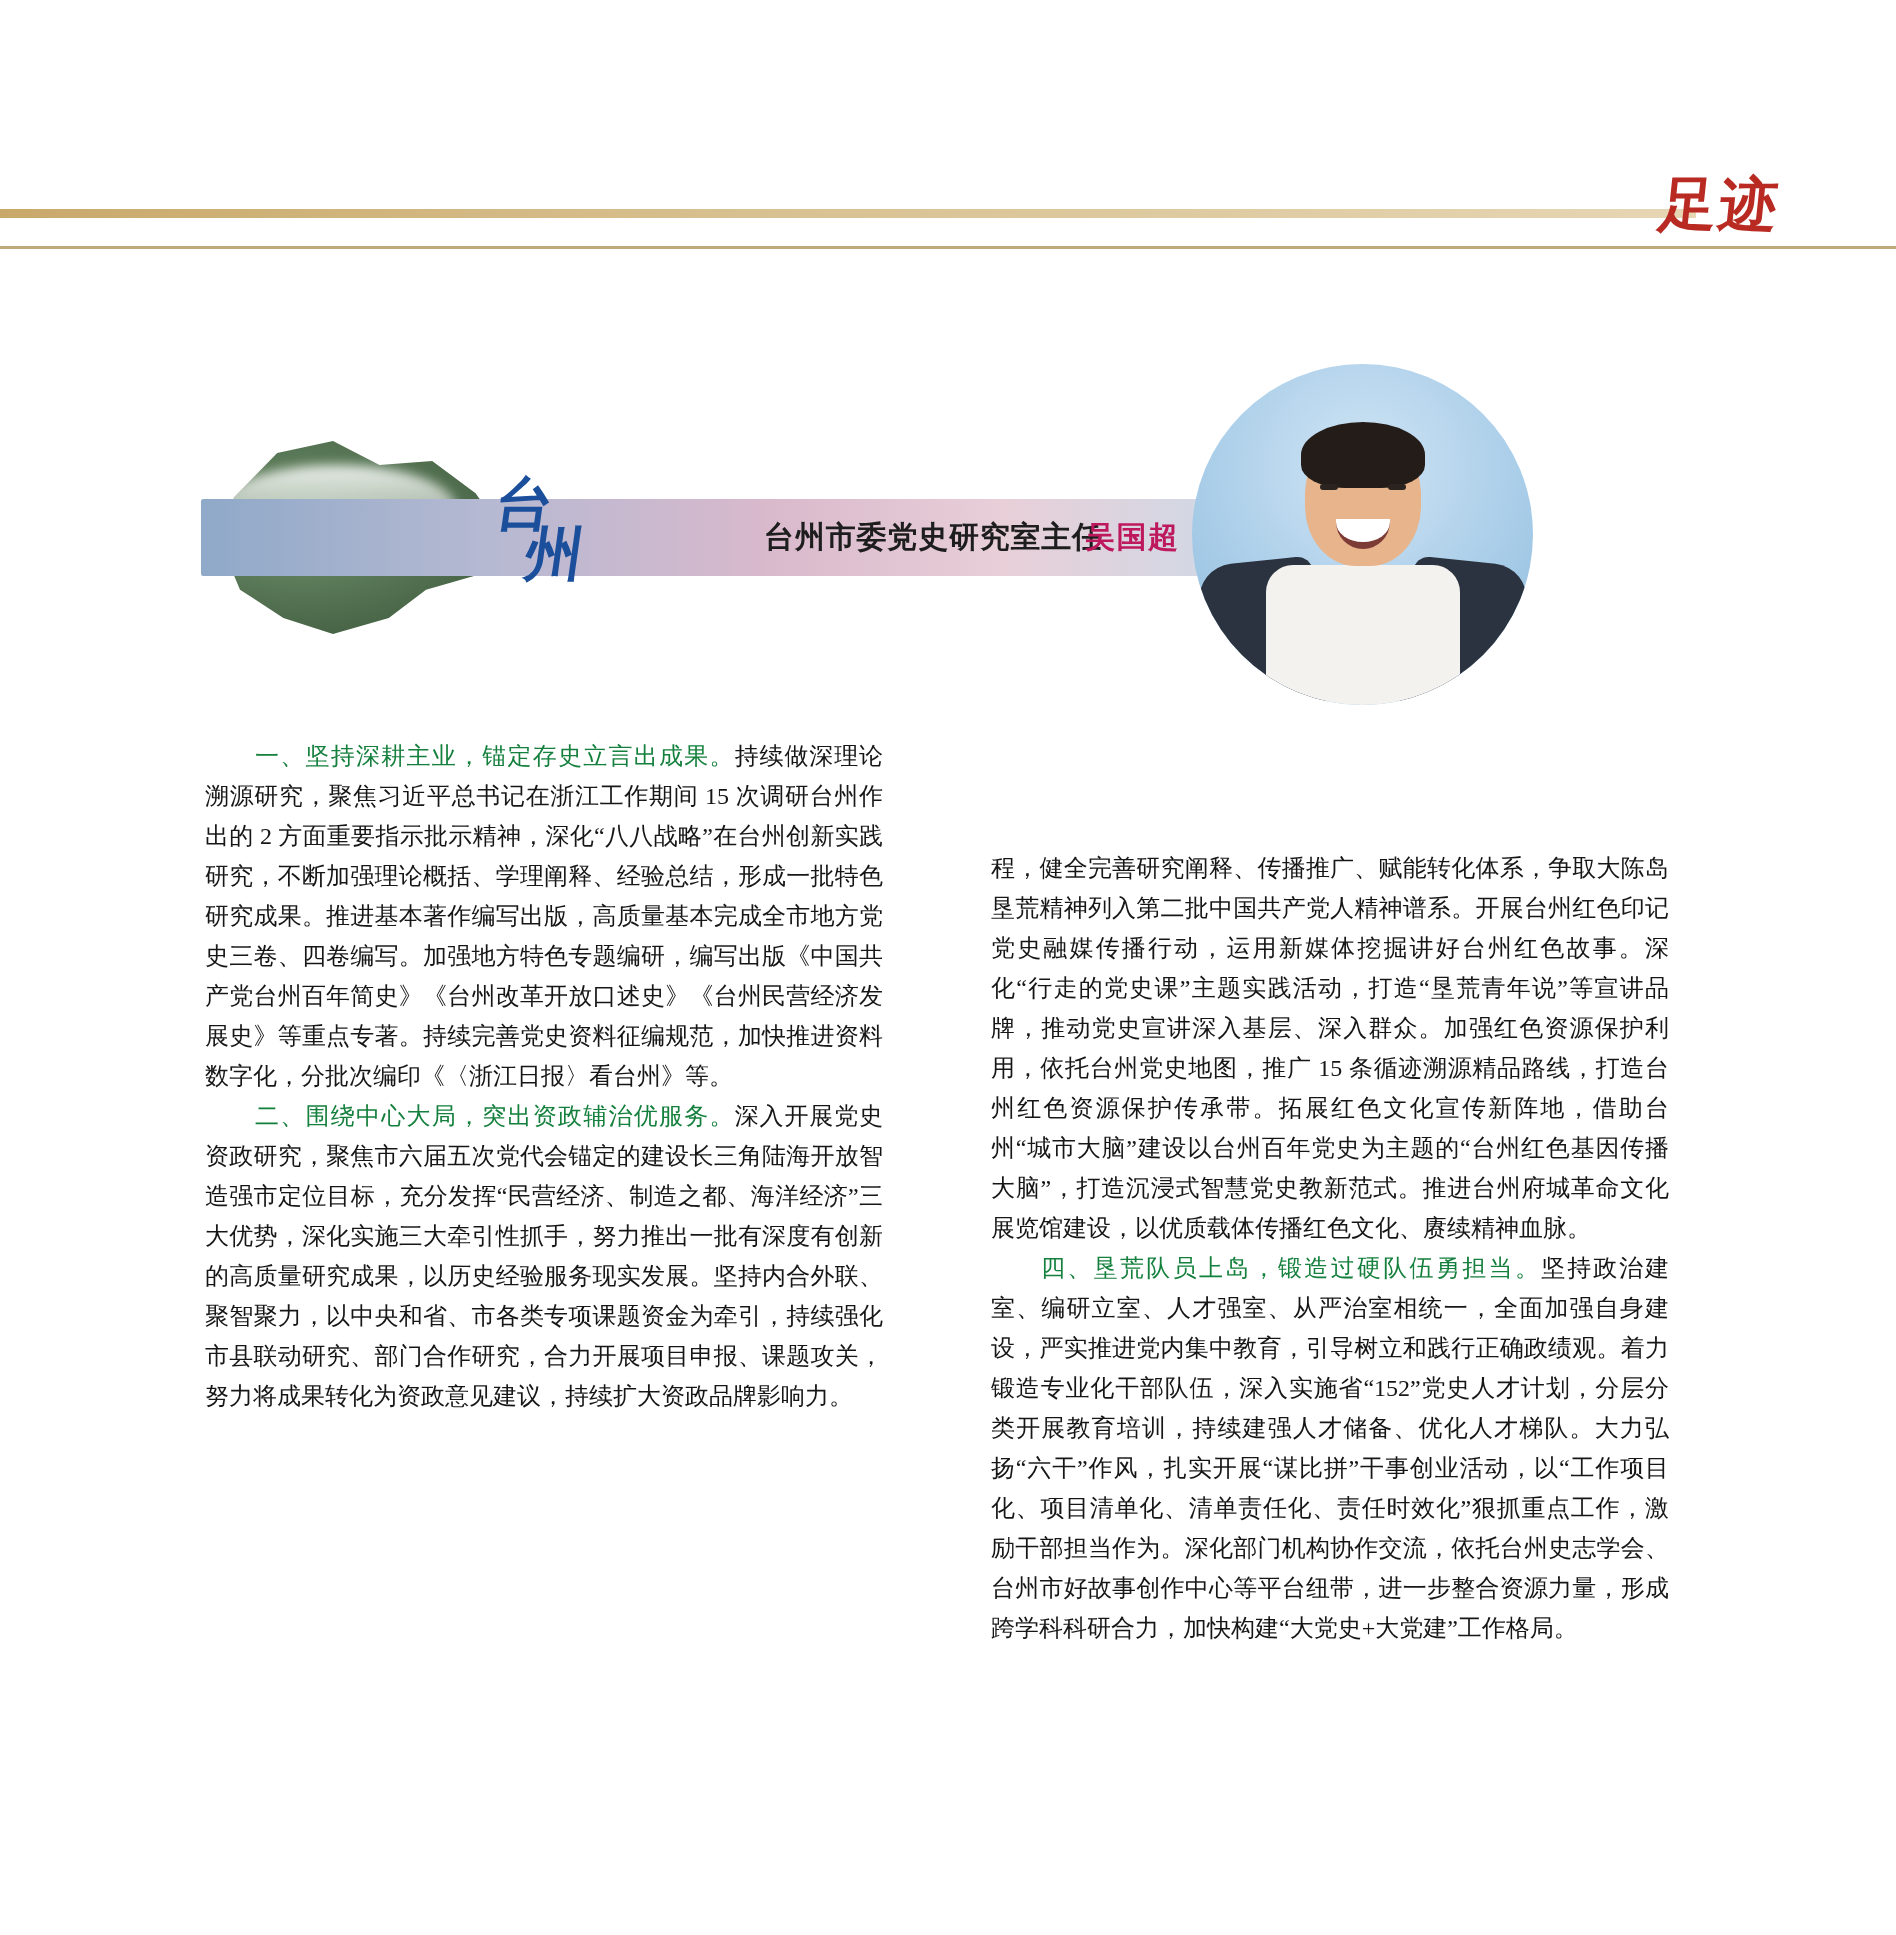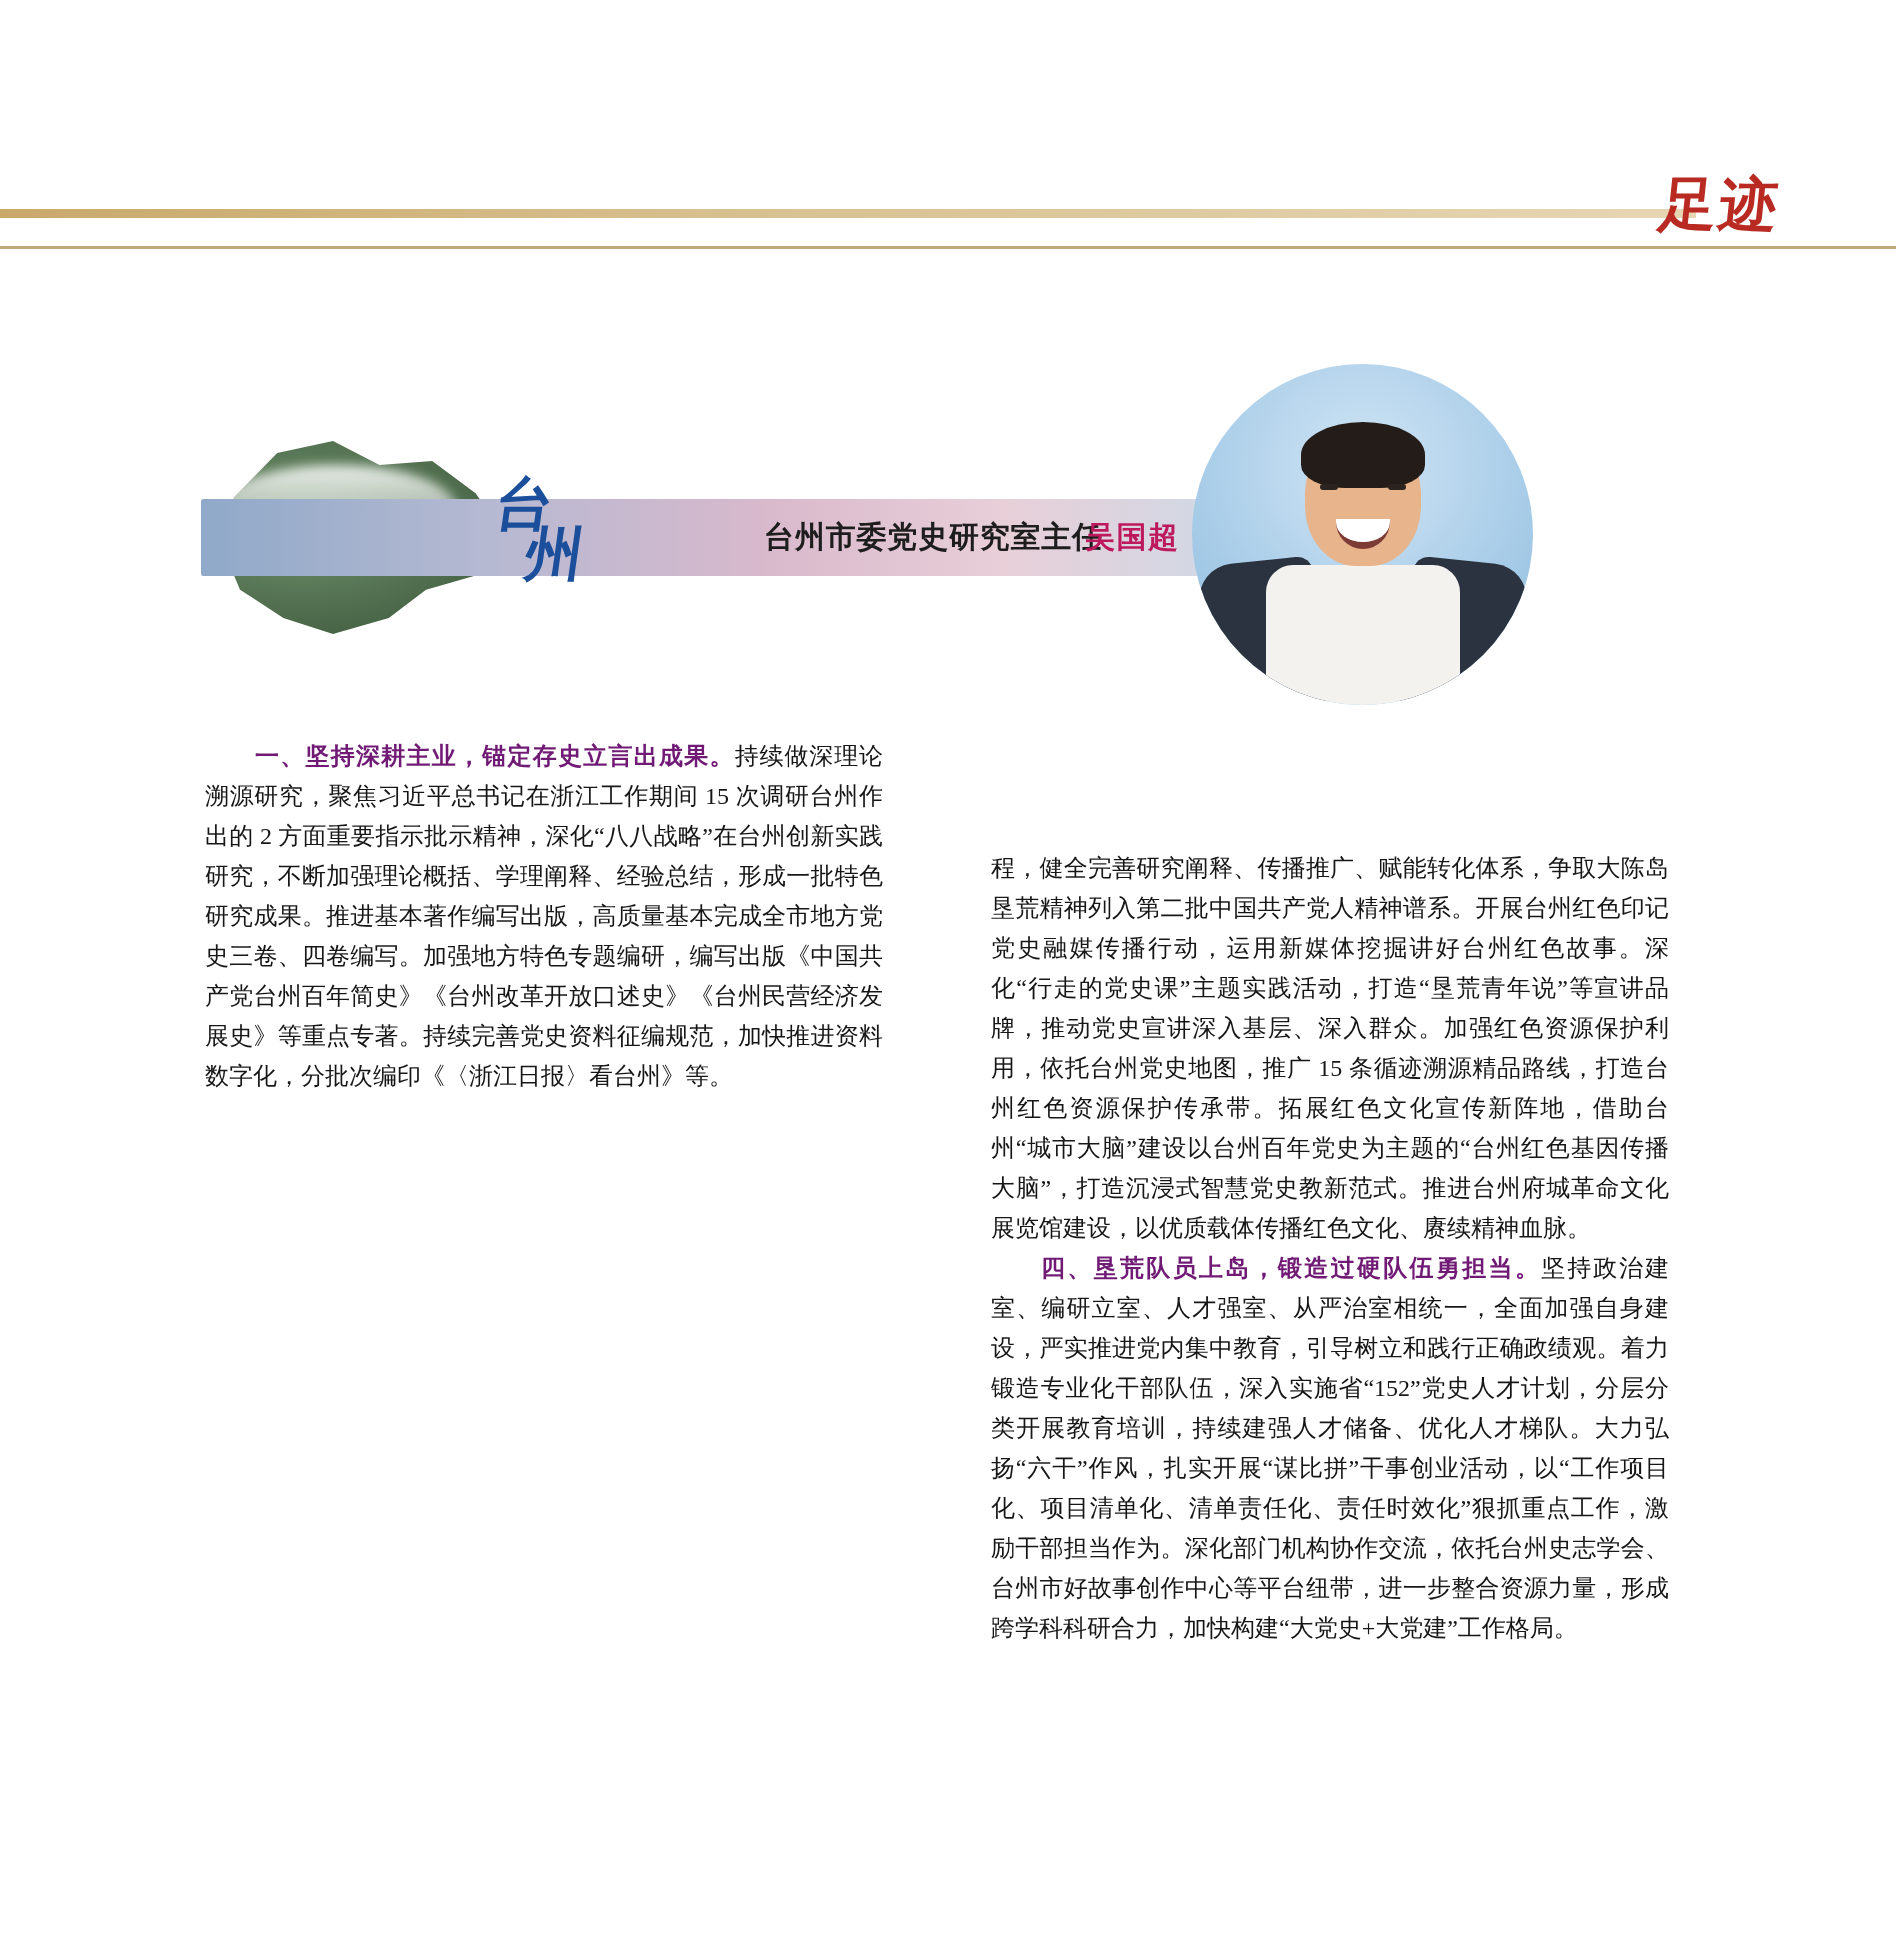--- a/index.html
+++ b/index.html
@@ -212,23 +212,23 @@
     text-justify: inter-ideograph;
   }
   .col-left  { left: 205px; }
   .col-right { left: 991px; top: 848px; }
 
   .col p {
     margin: 0;
     text-indent: 50px;
   }
   .heading-run {
-    color: #701a75;
+    color: #15803d;
     font-family: "Liberation Sans", sans-serif;
-    font-weight: bold;
+    font-weight: normal;
     letter-spacing: 0.4px;
   }
 </style>
 </head>
 <body>
 
 <div class="top-rule"></div>
 <div class="top-rule-line"></div>
 <div class="brand-mark">足迹</div>
 
@@ -250,20 +250,23 @@
   <div class="hair"></div>
   <div class="eye l"></div>
   <div class="eye r"></div>
   <div class="smile"></div>
 </div>
 
 <div class="col col-left">
   <p>
     <span class="heading-run">一、坚持深耕主业，锚定存史立言出成果。</span><span>持续做深理论溯源研究，聚焦习近平总书记在浙江工作期间 15 次调研台州作出的 2 方面重要指示批示精神，深化“八八战略”在台州创新实践研究，不断加强理论概括、学理阐释、经验总结，形成一批特色研究成果。推进基本著作编写出版，高质量基本完成全市地方党史三卷、四卷编写。加强地方特色专题编研，编写出版《中国共产党台州百年简史》《台州改革开放口述史》《台州民营经济发展史》等重点专著。持续完善党史资料征编规范，加快推进资料数字化，分批次编印《〈浙江日报〉看台州》等。</span>
   </p>
+  <p>
+    <span class="heading-run">二、围绕中心大局，突出资政辅治优服务。</span><span>深入开展党史资政研究，聚焦市六届五次党代会锚定的建设长三角陆海开放智造强市定位目标，充分发挥“民营经济、制造之都、海洋经济”三大优势，深化实施三大牵引性抓手，努力推出一批有深度有创新的高质量研究成果，以历史经验服务现实发展。坚持内合外联、聚智聚力，以中央和省、市各类专项课题资金为牵引，持续强化市县联动研究、部门合作研究，合力开展项目申报、课题攻关，努力将成果转化为资政意见建议，持续扩大资政品牌影响力。</span>
+  </p>
 </div>
 
 <div class="col col-right">
   <p style="text-indent:0">
     <span>程，健全完善研究阐释、传播推广、赋能转化体系，争取大陈岛垦荒精神列入第二批中国共产党人精神谱系。开展台州红色印记党史融媒传播行动，运用新媒体挖掘讲好台州红色故事。深化“行走的党史课”主题实践活动，打造“垦荒青年说”等宣讲品牌，推动党史宣讲深入基层、深入群众。加强红色资源保护利用，依托台州党史地图，推广 15 条循迹溯源精品路线，打造台州红色资源保护传承带。拓展红色文化宣传新阵地，借助台州“城市大脑”建设以台州百年党史为主题的“台州红色基因传播大脑”，打造沉浸式智慧党史教新范式。推进台州府城革命文化展览馆建设，以优质载体传播红色文化、赓续精神血脉。</span>
   </p>
   <p>
     <span class="heading-run">四、垦荒队员上岛，锻造过硬队伍勇担当。</span><span>坚持政治建室、编研立室、人才强室、从严治室相统一，全面加强自身建设，严实推进党内集中教育，引导树立和践行正确政绩观。着力锻造专业化干部队伍，深入实施省“152”党史人才计划，分层分类开展教育培训，持续建强人才储备、优化人才梯队。大力弘扬“六干”作风，扎实开展“谋比拼”干事创业活动，以“工作项目化、项目清单化、清单责任化、责任时效化”狠抓重点工作，激励干部担当作为。深化部门机构协作交流，依托台州史志学会、台州市好故事创作中心等平台纽带，进一步整合资源力量，形成跨学科科研合力，加快构建“大党史+大党建”工作格局。</span>
   </p>
 </div>

